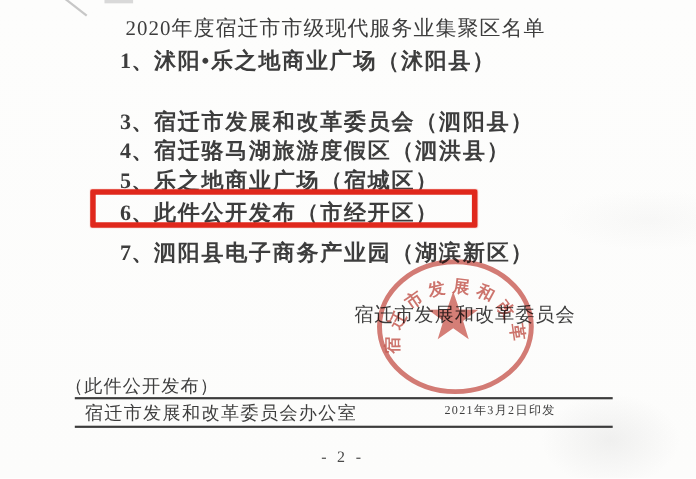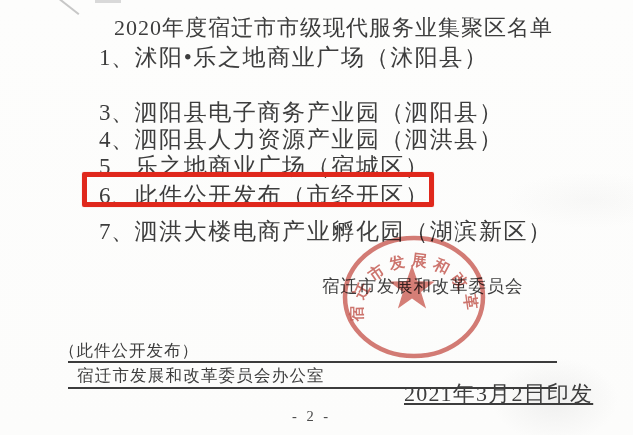--- a/index.html
+++ b/index.html
@@ -13,27 +13,28 @@
   .page{
     position:absolute;inset:0;
     background:
       radial-gradient(ellipse 90px 60px at 555px 400px, rgba(175,175,175,0.16), rgba(175,175,175,0) 70%),
       radial-gradient(ellipse 120px 40px at 590px 200px, rgba(200,200,200,0.10), rgba(200,200,200,0) 70%),
       linear-gradient(180deg,#fdfdfc 0%, #fcfcfb 100%);
     color:#3d3d3d;
   }
   .doc-title{
     position:absolute;left:114px;top:13px;
-    font-size:22px;letter-spacing:1px;font-weight:500;
+    font-size:19px;letter-spacing:1px;font-weight:500;
     white-space:nowrap;
   }
   .row{
-    position:absolute;left:99px;
-    font-size:23px;letter-spacing:1.6px;
+    position:absolute;left:109px;
+    font-size:20px;letter-spacing:1.6px;
     white-space:nowrap;
+    font-weight:bold;
   }
   .row .num{letter-spacing:0.5px;}
   .highlight-box{
     position:absolute;left:82px;top:172px;
     width:342px;height:25px;
     border:5px solid #e0281c;
     border-radius:2px;
     box-shadow:0 0 1px rgba(224,40,28,0.5);
   }
   .sig-org{
@@ -58,22 +59,22 @@
     position:absolute;left:68px;width:489px;height:0;
     border-top:2px solid #3c3c3c;
   }
   .rule-1{top:361px;}
   .rule-2{top:387px;}
   .footer-office{
     position:absolute;left:77px;top:365px;
     font-size:16.5px;letter-spacing:1.2px;white-space:nowrap;
   }
   .footer-date{
-    position:absolute;left:404px;top:379px;
-    font-size:22px;letter-spacing:1.2px;white-space:nowrap;text-decoration:underline;
+    position:absolute;left:404px;top:365px;
+    font-size:11px;letter-spacing:1.2px;white-space:nowrap;
   }
   .page-number{
     position:absolute;left:292px;top:408px;
     font-size:14.5px;letter-spacing:3px;color:#4a4a4a;white-space:nowrap;
   }
   .artifact-diag{
     position:absolute;left:52px;top:4px;width:30px;height:2px;
     background:#9a9a9a;opacity:0.55;transform:rotate(38deg);
   }
   .artifact-top{
@@ -85,25 +86,25 @@
 <body>
 
 <div class="page">
 
   <div class="artifact-diag"></div>
   <div class="artifact-top"></div>
 
   <div class="doc-title">2020年度宿迁市市级现代服务业集聚区名单</div>
 
   <div class="row" style="top:42px"><span class="num">1、</span><span>沭阳•乐之地商业广场（沭阳县）</span></div>
-  <div class="row" style="top:97px"><span class="num">3、</span><span>泗阳县电子商务产业园（泗阳县）</span></div>
-  <div class="row" style="top:124px"><span class="num">4、</span><span>泗阳县人力资源产业园（泗洪县）</span></div>
+  <div class="row" style="top:97px"><span class="num">3、</span><span>宿迁市发展和改革委员会（泗阳县）</span></div>
+  <div class="row" style="top:124px"><span class="num">4、</span><span>宿迁骆马湖旅游度假区（泗洪县）</span></div>
   <div class="row" style="top:151px"><span class="num">5、</span><span>乐之地商业广场（宿城区）</span></div>
   <div class="row" style="top:180px"><span class="num">6、</span><span>此件公开发布（市经开区）</span></div>
-  <div class="row" style="top:216px"><span class="num">7、</span><span>泗洪大楼电商产业孵化园（湖滨新区）</span></div>
+  <div class="row" style="top:216px"><span class="num">7、</span><span>泗阳县电子商务产业园（湖滨新区）</span></div>
 
   <div class="highlight-box"></div>
 
   <div class="sig-org">宿迁市发展和改革委员会</div>
 
   <svg class="stamp" viewBox="0 0 160 140" xmlns="http://www.w3.org/2000/svg">
     <ellipse cx="80" cy="70" rx="69" ry="59" fill="none" stroke="#c5483f" stroke-width="4.5" opacity="0.82"></ellipse>
     <polygon points="78,38 83.6,54.3 100.8,54.6 87,64.9 92.1,81.4 78,71.5 63.9,81.4 69,64.9 55.2,54.6 72.4,54.3" fill="#c5483f" opacity="0.8"></polygon>
     <path id="sealArc" d="M 30,96 A 52,45 0 1 1 130,96" fill="none"></path>
     <text font-size="15.5" fill="#bf463d" opacity="0.85" letter-spacing="5.5" font-family="Liberation Serif, DejaVu Serif, serif" font-weight="bold">

